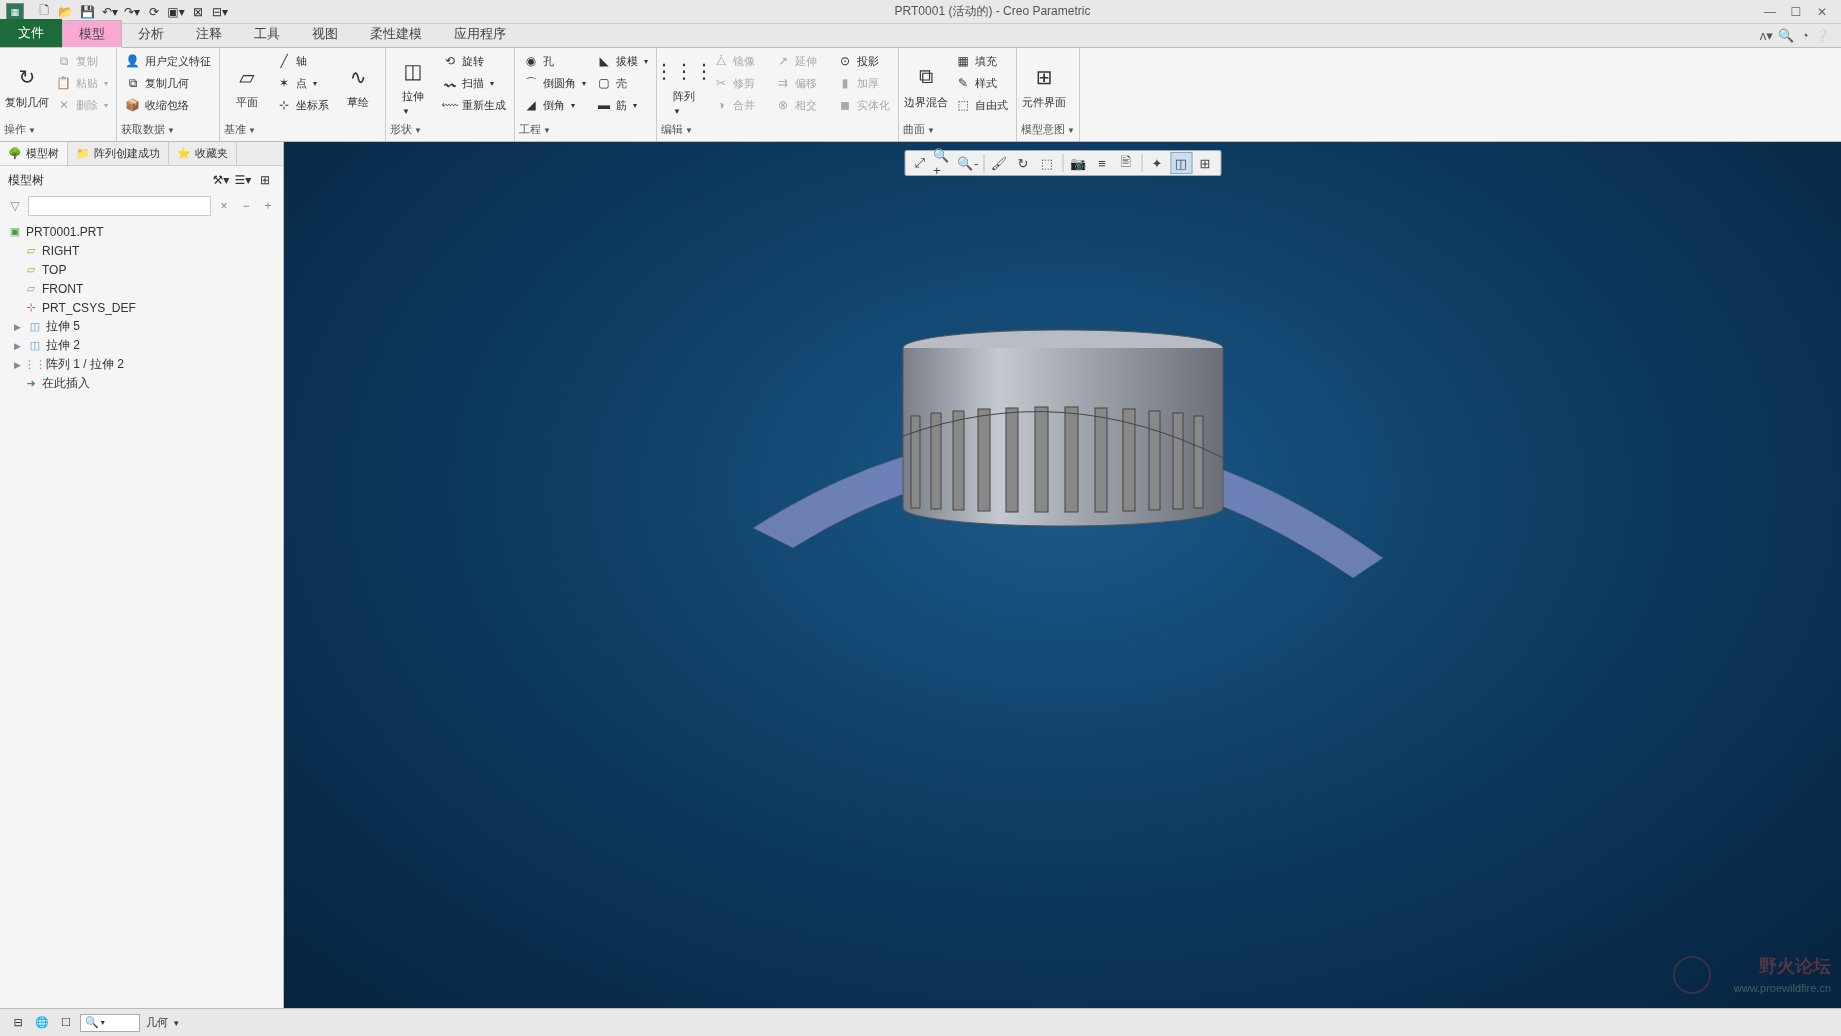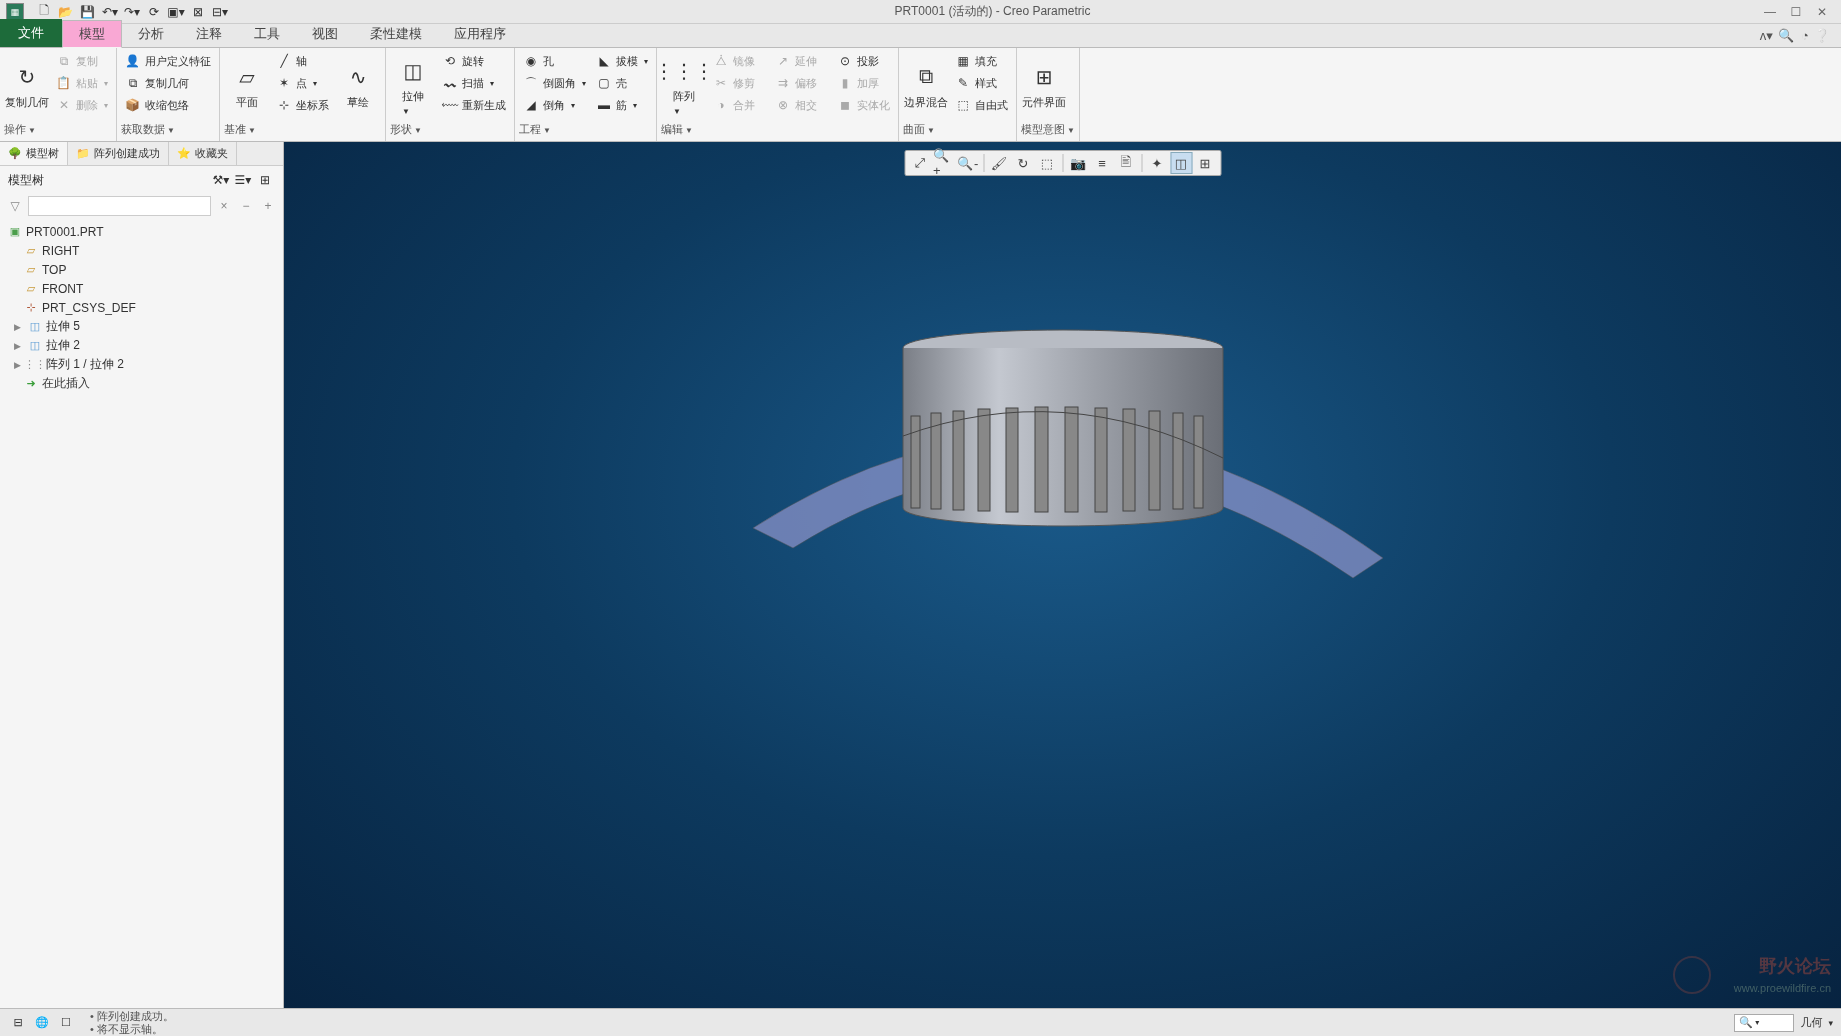--- a/index.html
+++ b/index.html
@@ -473,24 +473,20 @@
     <div class="watermark-ring"></div>
     <div class="watermark">野火论坛</div>
     <div class="watermark2">www.proewildfire.cn</div>
   </div>
 </div>
 
 <div class="statusbar">
   <div class="sbtn">⊟</div>
   <div class="sbtn" style="color:#4a8;">🌐</div>
   <div class="sbtn">☐</div>
-  <div class="msgs">
-    <div class="msg">阵列创建成功。</div>
-    <div class="msg">将不显示轴。</div>
-  </div>
   <div class="rsec">
     <div class="findbox">
         <span>🔍</span>
         <span style="font-size:8px;margin-left:2px;">▾</span>
       </div>
     <span>几何</span>
     <span style="font-size:9px;">▾</span>
   </div>
 </div>
 

